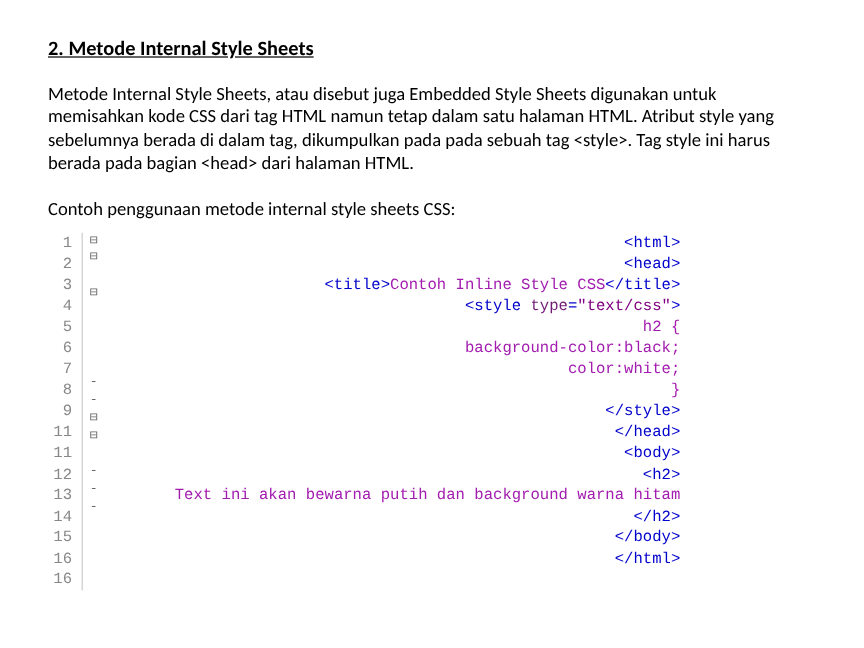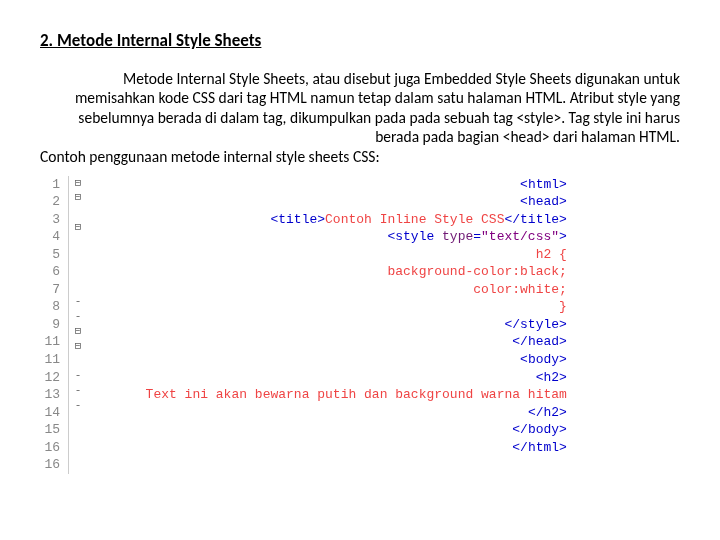--- a/index.html
+++ b/index.html
@@ -13,21 +13,21 @@
     }
     .heading {
       font-size: 17px;
       font-weight: bold;
       text-decoration: underline;
       margin-bottom: 18px;
     }
     .paragraph {
       font-size: 15.5px;
       line-height: 1.25;
-      text-align: right;
+      margin-bottom: 18px;
     }
     .example-label {
       font-size: 15.5px;
       margin-bottom: 10px;
     }
     .code-editor {
       display: flex;
       font-family: "Courier New", monospace;
       font-size: 13px;
       line-height: 1.35;
@@ -54,21 +54,21 @@
     }
     .code {
       padding-left: 6px;
       white-space: pre;
       color: #000;
     }
     .code .line { display: block; min-height: 1.35em; text-align: right; }
     .tag { color: #0000cc; }
     .attr { color: #701a75; }
     .str { color: #800080; }
-    .text { color: #ef4444; }
+    .text { color: #a21caf; }
   </style>
 </head>
 <body>
 
 <div class="heading">2. Metode Internal Style Sheets</div>
 
 <div class="paragraph">Metode Internal Style Sheets, atau disebut juga Embedded Style Sheets digunakan untuk memisahkan kode CSS dari tag HTML namun tetap dalam satu halaman HTML. Atribut style yang sebelumnya berada di dalam tag, dikumpulkan pada pada sebuah tag &lt;style&gt;. Tag style ini harus berada pada bagian &lt;head&gt; dari halaman HTML.</div>
 
 <div class="example-label">Contoh penggunaan metode internal style sheets CSS:</div>
 

